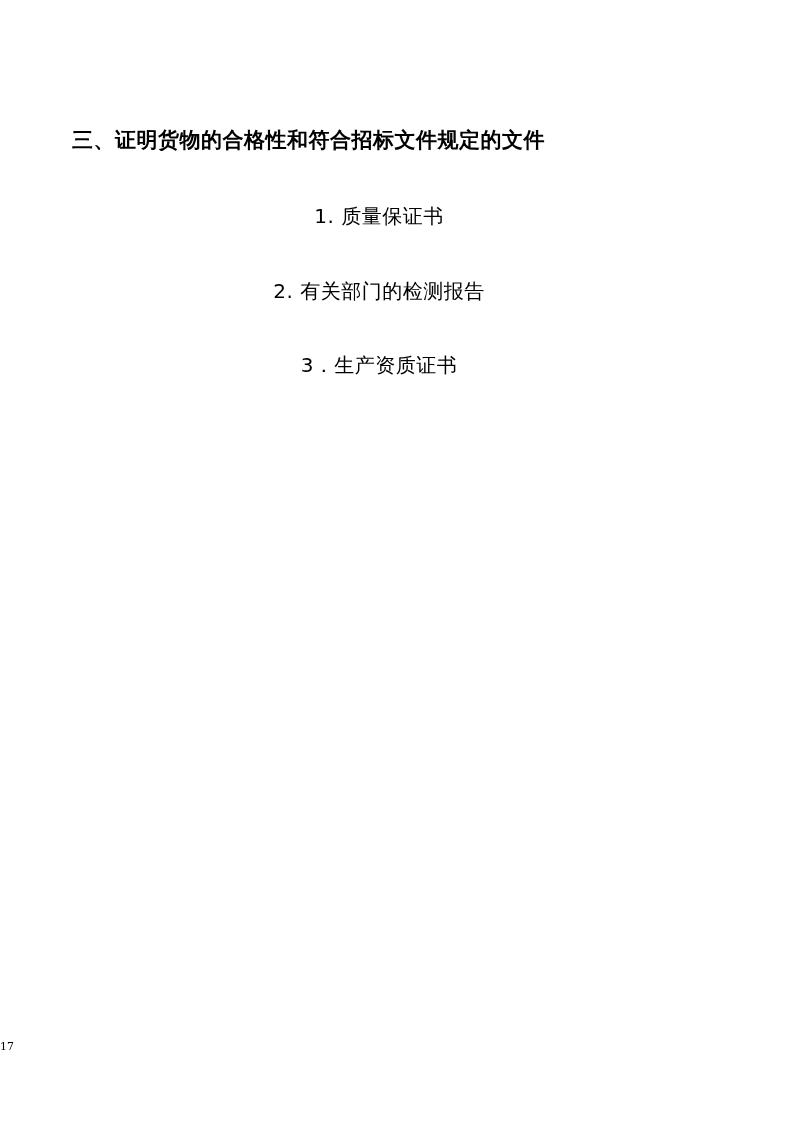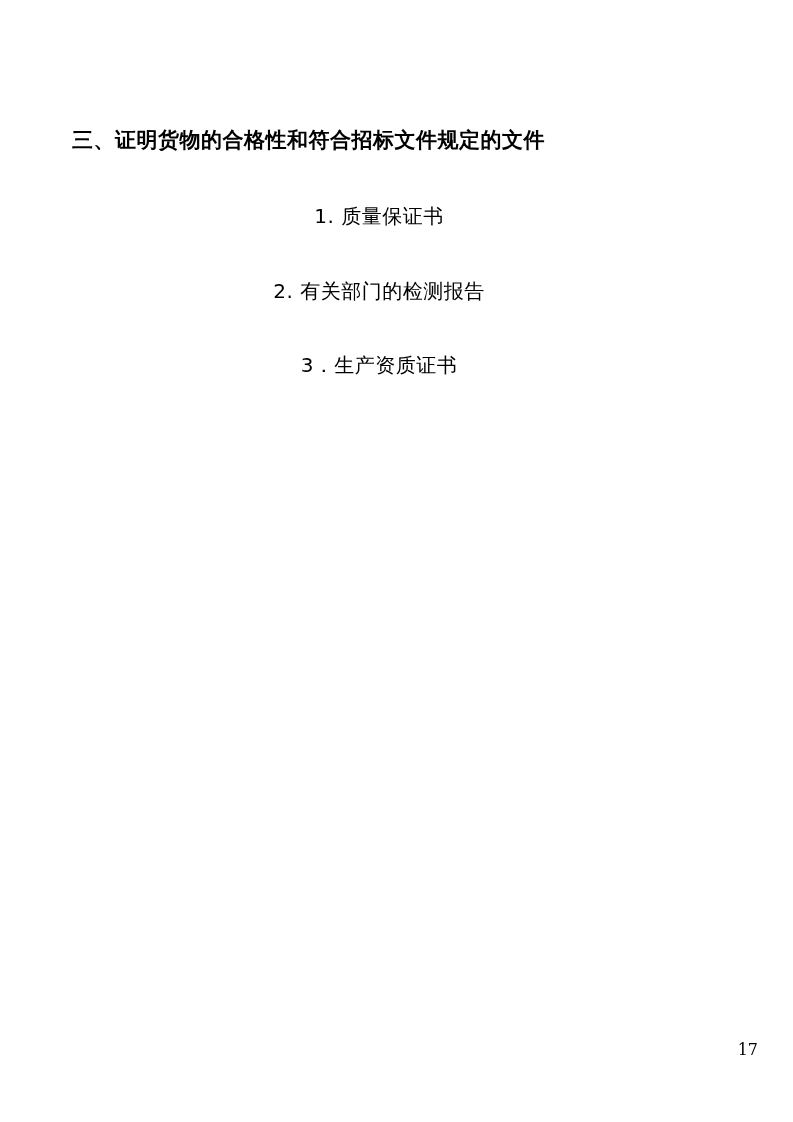--- a/index.html
+++ b/index.html
@@ -41,24 +41,24 @@
     letter-spacing: 0.5px;
     white-space: nowrap;
   }
   .item-1 { top: 203px; padding-right: 10px; }
   .item-2 { top: 278px; padding-right: 6px; }
   .item-3 { top: 352px; padding-right: 6px; }
 
   .page-number {
     position: absolute;
     width: 100%;
-    text-align: right;
+    text-align: left;
     top: 1040px;
     font-family: "DejaVu Serif", "Liberation Serif", serif;
-    font-size: 16px;
+    font-size: 11px;
     color: #000000;
   }
 </style>
 </head>
 <body>
 
 <div class="page">
 
   <div class="heading">三、证明货物的合格性和符合招标文件规定的文件</div>
 

